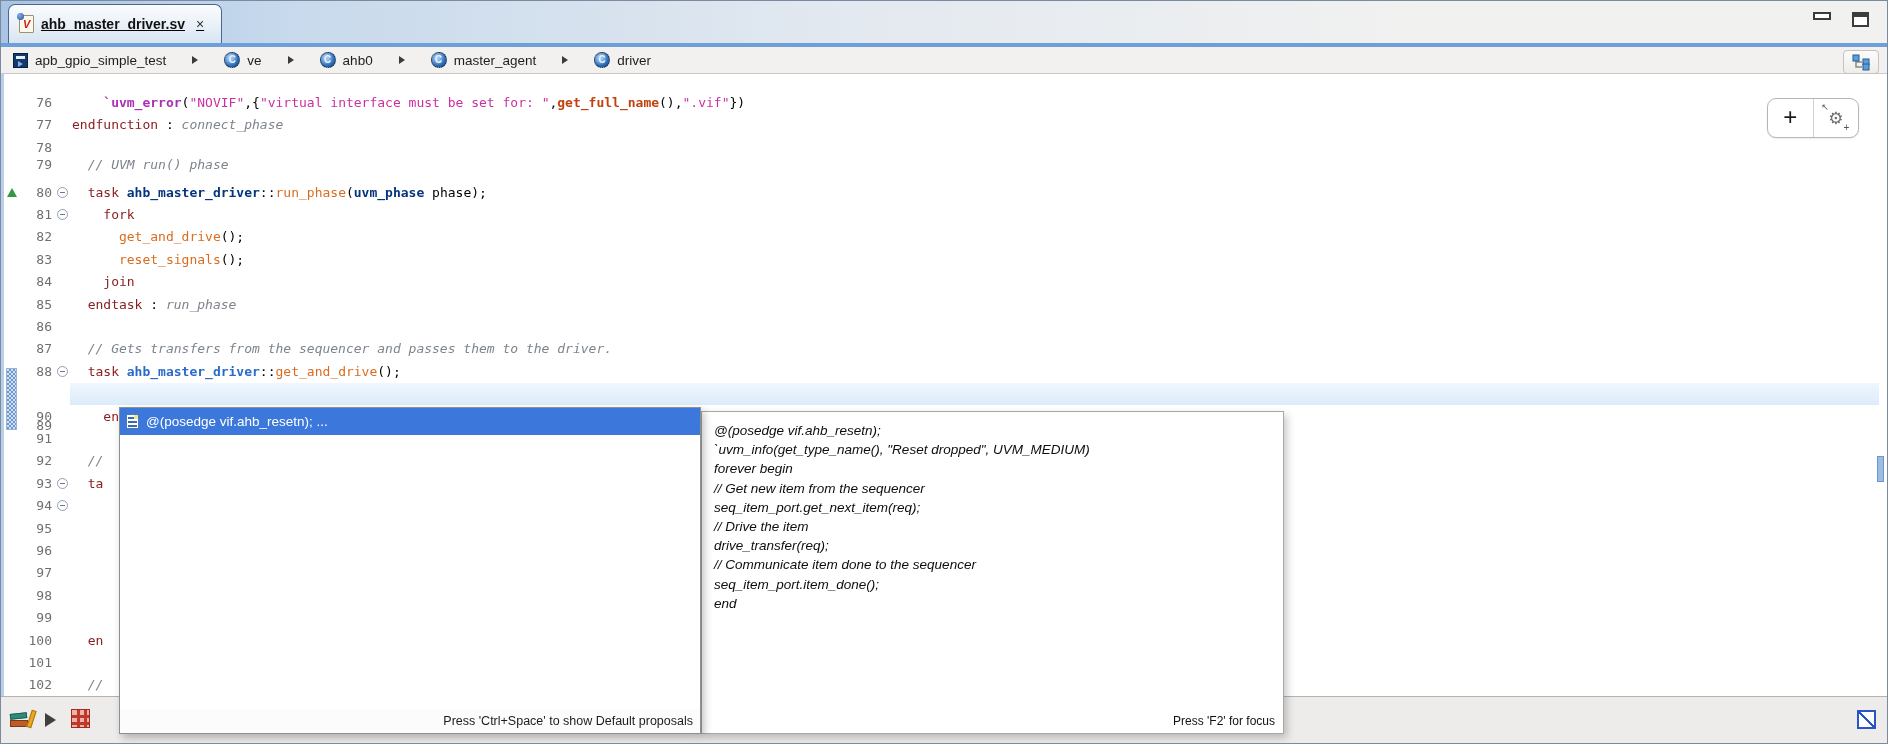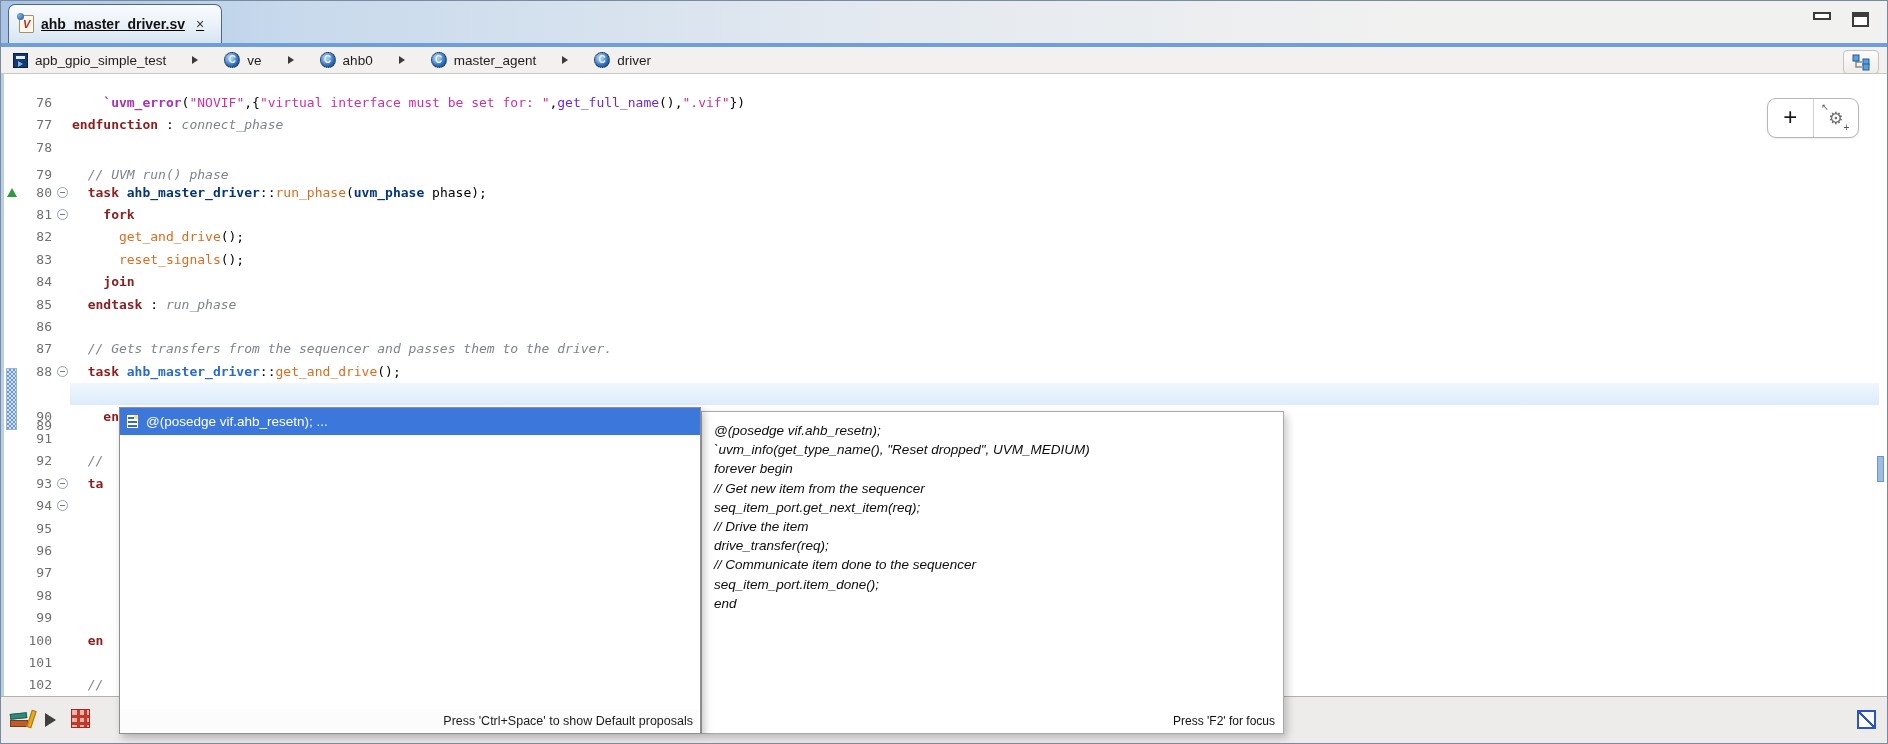--- a/index.html
+++ b/index.html
@@ -50,25 +50,25 @@
   
   #editor { position:absolute; left:0; top:73px; width:100%; height:622px; background:#fff; border-left:3px solid #b9cfe8; }
   .crow { position:absolute; left:0; width:100%; height:23px; }
   .lnum { position:absolute; left:14px; width:34px; text-align:right; color:#6f6f6f;
     font:13px/22.4px "DejaVu Sans Mono", monospace; }
   .foldmark { position:absolute; left:53px; top:5px; width:11px; height:11px; border:1px solid #93a0b4;
     border-radius:50%; background:#fff; }
   .foldmark:before { content:""; position:absolute; left:2px; right:2px; top:4px; height:1px; background:#6d7a90; }
   .ctext { position:absolute; left:68px; white-space:pre; font:13px/22.4px "DejaVu Sans Mono", monospace; color:#000; }
   .pln { color:#000; }
-  .kw  { color:#8b2020; font-weight:bold; }
+  .kw  { color:#8b2020; font-weight:normal; }
   .cls { color:#06357f; font-weight:bold; }
   .cls2{ color:#2a6bc8; font-weight:bold; }
   .fn  { color:#d96d1f; }
-  .fn2 { color:#6d28d9; }
+  .fn2 { color:#c2410c;font-weight:bold; }
   .mac { color:#aa30b4; font-weight:bold; }
   .str { color:#cc2fa0; }
   .com { color:#7d848c; font-style:italic; }
   .lbl { color:#7d848c; font-style:italic; }
   #curline { position:absolute; left:66px; right:8px; height:22px;
     background:linear-gradient(to bottom,#f0f6fd,#dcebfb); }
   #green-tri { position:absolute; left:3px; width:0; height:0; border-left:5.5px solid transparent;
     border-right:5.5px solid transparent; border-bottom:9px solid #2f9a3f; }
   #hatch { position:absolute; left:2px; width:11px;
     background:#cfe0f2; background-image:conic-gradient(#6f97cf 25%, transparent 0 50%, #6f97cf 0 75%, transparent 0);
@@ -190,21 +190,21 @@
           <span class="ctext"><span class="pln">    </span><span class="mac">`uvm_error</span><span class="pln">(</span><span class="str">"NOVIF"</span><span class="pln">,{</span><span class="str">"virtual interface must be set for: "</span><span class="pln">,</span><span class="fn2">get_full_name</span><span class="pln">(),</span><span class="str">".vif"</span><span class="pln">})</span></span>
         </div>
         <div class="crow" style="top: 40.4px;">
           <span class="lnum">77</span>
           <span class="ctext"><span class="kw">endfunction</span><span class="pln"> : </span><span class="lbl">connect_phase</span></span>
         </div>
         <div class="crow" style="top: 62.8px;">
           <span class="lnum">78</span>
           <span class="ctext"></span>
         </div>
-        <div class="crow" style="top: 90px; padding-left: 32px;">
+        <div class="crow" style="top: 80px; padding-left: 32px;">
           <span class="lnum">79</span>
           <span class="ctext"><span class="pln">  </span><span class="com">// UVM run() phase</span></span>
         </div>
         <div class="crow" style="top: 107.6px;">
           <span class="lnum">80</span>
           <span class="foldmark"></span>
           <span class="ctext"><span class="pln">  </span><span class="kw">task</span><span class="pln"> </span><span class="cls">ahb_master_driver</span><span class="pln">::</span><span class="fn">run_phase</span><span class="pln">(</span><span class="cls">uvm_phase</span><span class="pln"> phase);</span></span>
         </div>
         <div class="crow" style="top: 130px;">
           <span class="lnum">81</span>

